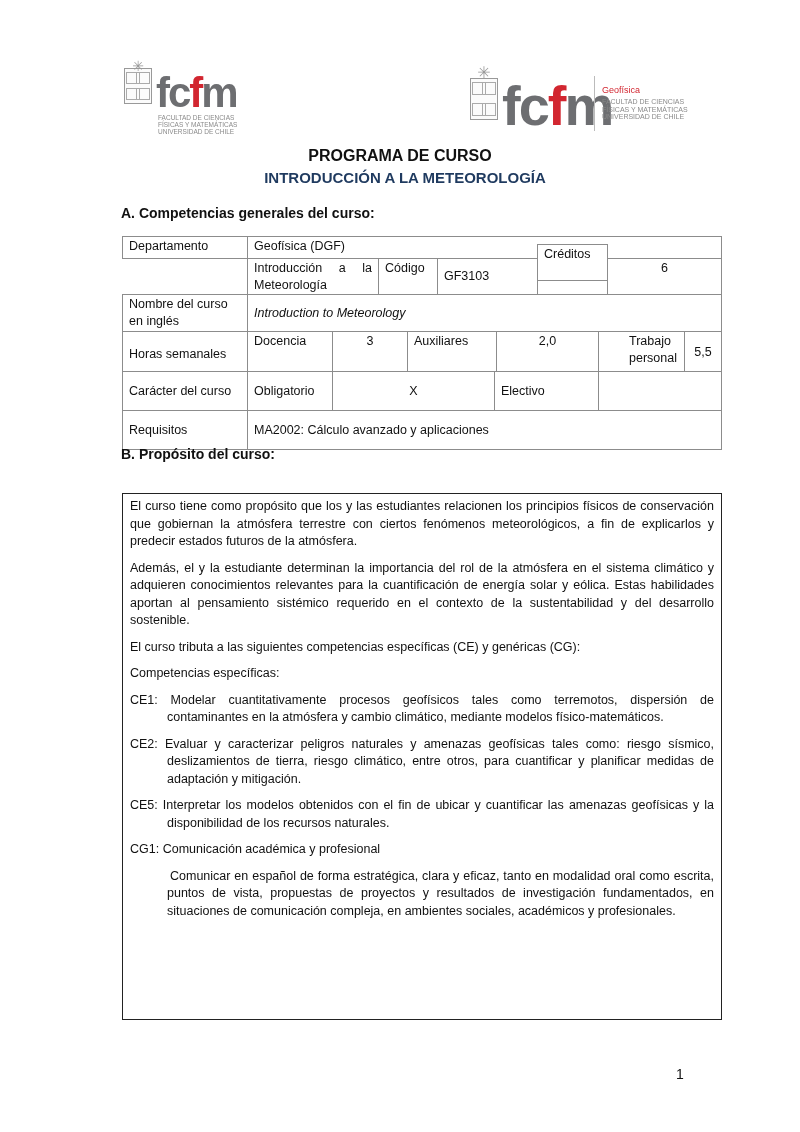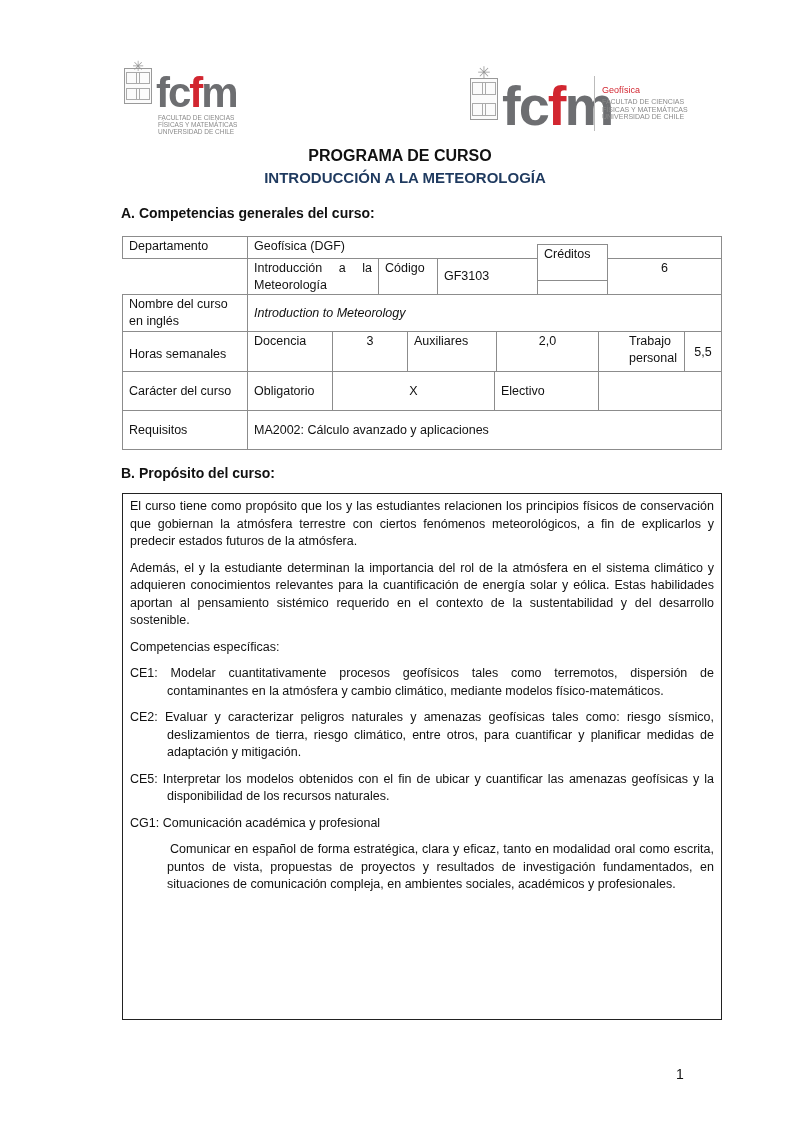--- a/index.html
+++ b/index.html
@@ -99,25 +99,26 @@
   <div class="cell v" style="left:122px;top:371px;width:126px;height:40px;">Carácter del curso</div>
   <div class="cell v" style="left:247px;top:371px;width:86px;height:40px;">Obligatorio</div>
   <div class="cell v" style="left:332px;top:371px;width:163px;height:40px;justify-content:center;">X</div>
   <div class="cell v" style="left:494px;top:371px;width:105px;height:40px;">Electivo</div>
   <div class="cell v" style="left:598px;top:371px;width:124px;height:40px;"></div>
 
   <div class="cell v" style="left:122px;top:410px;width:126px;height:40px;">Requisitos</div>
   <div class="cell v" style="left:247px;top:410px;width:475px;height:40px;">MA2002: Cálculo avanzado y aplicaciones</div>
 </div>
 
-<div class="section-h" style="left:121px;top:465px;text-align:center;">B.  Propósito del curso:</div>
+<div class="section-h" style="left:121px;top:446px;text-align:center;">B.  Propósito del curso:</div>
 
 <div class="box">
   <p>El curso tiene como propósito que los y las estudiantes relacionen los principios físicos de conservación que gobiernan la atmósfera terrestre con ciertos fenómenos meteorológicos, a fin de explicarlos y predecir estados futuros de la atmósfera.</p>
   <p>Además, el y la estudiante determinan la importancia del rol de la atmósfera en el sistema climático y adquieren conocimientos relevantes para la cuantificación de energía solar y eólica. Estas habilidades aportan al pensamiento sistémico requerido en el contexto de la sustentabilidad y del desarrollo sostenible.</p>
+  <p>El curso tributa a las siguientes competencias específicas (CE) y genéricas (CG):</p>
   <p>Competencias específicas:</p>
   <p class="hang"><span>CE1:</span> <span>Modelar cuantitativamente procesos geofísicos tales como terremotos, dispersión de contaminantes en la atmósfera y cambio climático, mediante modelos físico-matemáticos.</span></p>
   <p class="hang"><span>CE2:</span> <span>Evaluar y caracterizar peligros naturales y amenazas geofísicas tales como: riesgo sísmico, deslizamientos de tierra, riesgo climático, entre otros, para cuantificar y planificar medidas de adaptación y mitigación.</span></p>
   <p class="hang"><span>CE5:</span> <span>Interpretar los modelos obtenidos con el fin de ubicar y cuantificar las amenazas geofísicas y la disponibilidad de los recursos naturales.</span></p>
   <p>CG1: Comunicación académica y profesional</p>
   <p class="ind">Comunicar en español de forma estratégica, clara y eficaz, tanto en modalidad oral como escrita, puntos de vista, propuestas de proyectos y resultados de investigación fundamentados, en situaciones de comunicación compleja, en ambientes sociales, académicos y profesionales.</p>
 </div>
 
 <div class="page-num">1</div>
 

